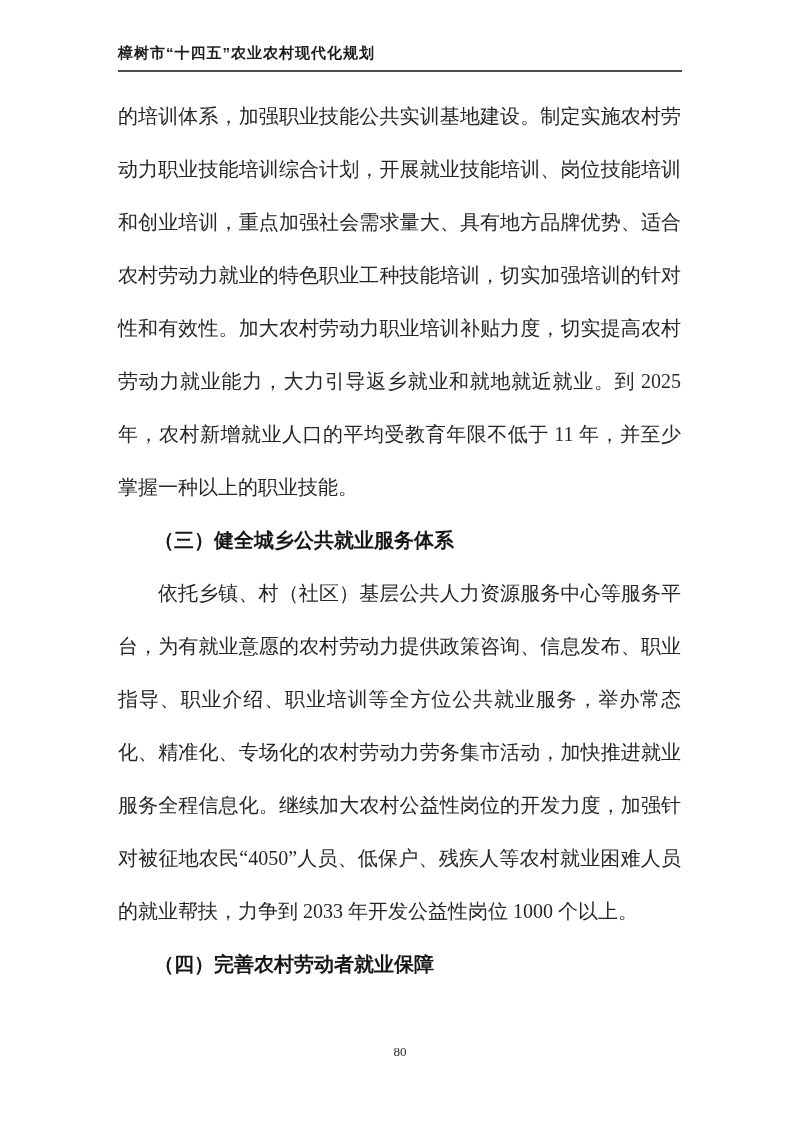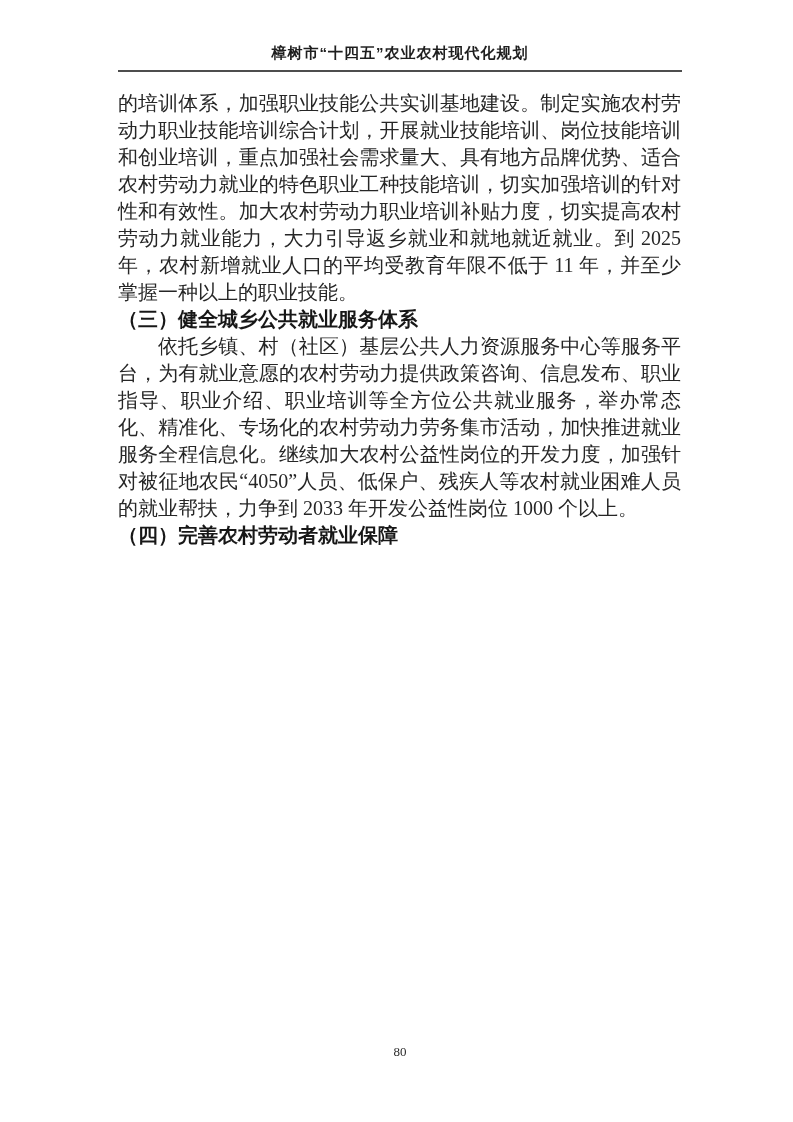--- a/index.html
+++ b/index.html
@@ -13,21 +13,21 @@
     height: 1122px;
     background: #ffffff;
     overflow: hidden;
     font-family: "Liberation Serif", "DejaVu Serif", serif;
   }
   .page-header {
     position: absolute;
     left: 118px;
     width: 564px;
     top: 44px;
-    text-align: center;
+    text-align: left;
     font-family: "Liberation Sans", "DejaVu Sans", sans-serif;
     font-weight: bold;
     font-size: 15px;
     letter-spacing: 1px;
     color: #1e1e1e;
     white-space: nowrap;
   }
   .header-rule {
     position: absolute;
     left: 118px;
@@ -35,40 +35,41 @@
     top: 70px;
     height: 2px;
     background: #4d4d4d;
   }
   .document-body {
     position: absolute;
     left: 118px;
     width: 563px;
     top: 90px;
     font-size: 20px;
-    line-height: 27px;
+    line-height: 53px;
     color: #262626;
     text-align: justify;
     text-align-last: left;
     text-justify: inter-ideograph;
   }
   .block {
     margin: 0;
     padding: 0;
   }
   .block.paragraph {
     text-indent: 2em;
   }
   .block.paragraph-continued {
     text-indent: 0;
   }
   .block.heading {
     font-weight: bold;
     color: #171717;
     text-indent: 0;
+    margin-left: 36px;
   }
   .page-footer {
     position: absolute;
     left: 118px;
     width: 564px;
     top: 1044px;
     text-align: center;
     font-size: 13px;
     color: #2b2b2b;
     font-family: "Liberation Serif", "DejaVu Serif", serif;

